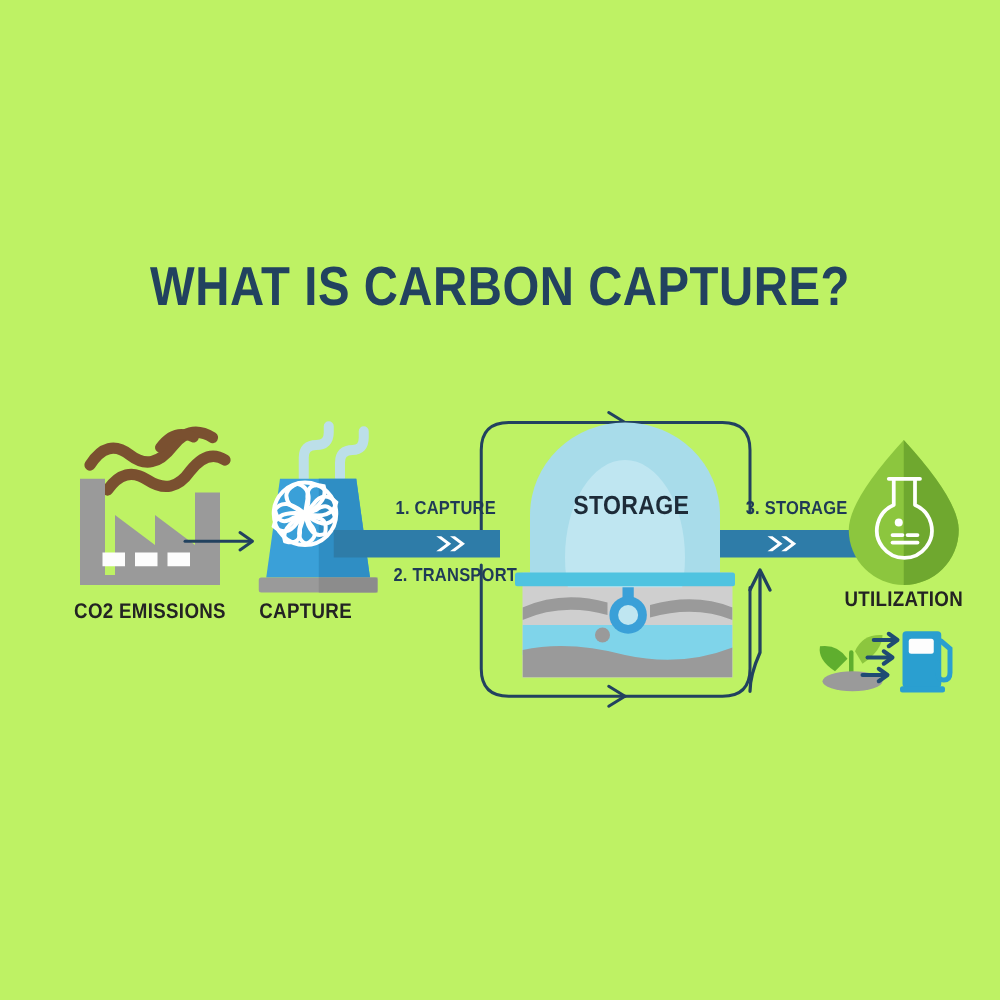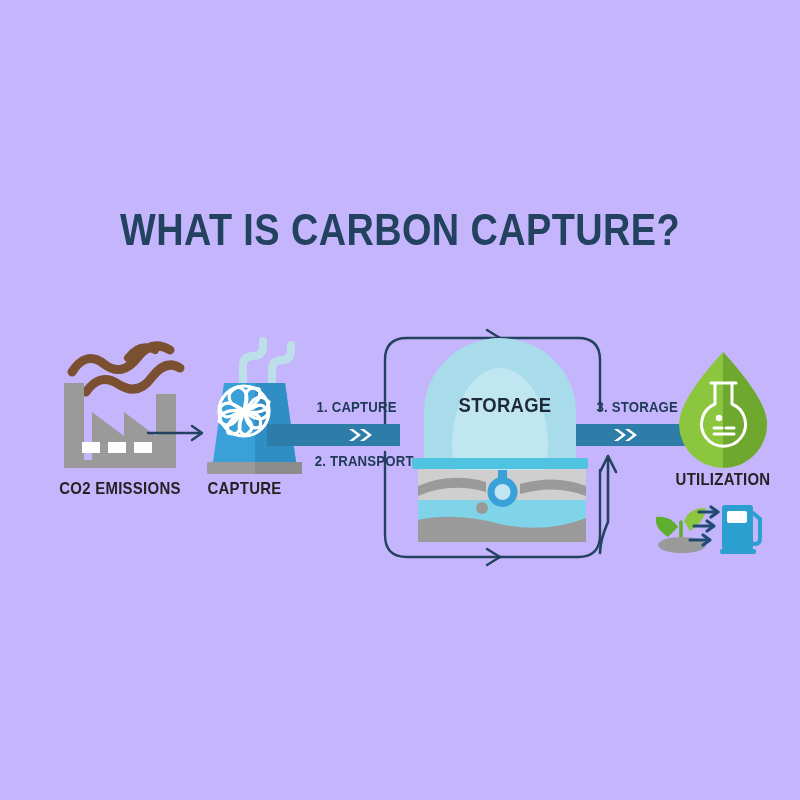--- a/index.html
+++ b/index.html
@@ -10,21 +10,21 @@
   body {
     width: 800px;
     height: 800px;
     font-family: "Liberation Sans", sans-serif;
     overflow: hidden;
   }
   #canvas {
     position: relative;
     width: 800px;
     height: 800px;
-    background: #c4b5fd;
+    background: #bef264;
   }
   #title {
     position: absolute;
     left: 0;
     top: 205px;
     width: 800px;
     text-align: center;
     font-family: "Liberation Sans", sans-serif;
     font-weight: bold;
     font-size: 44px;

